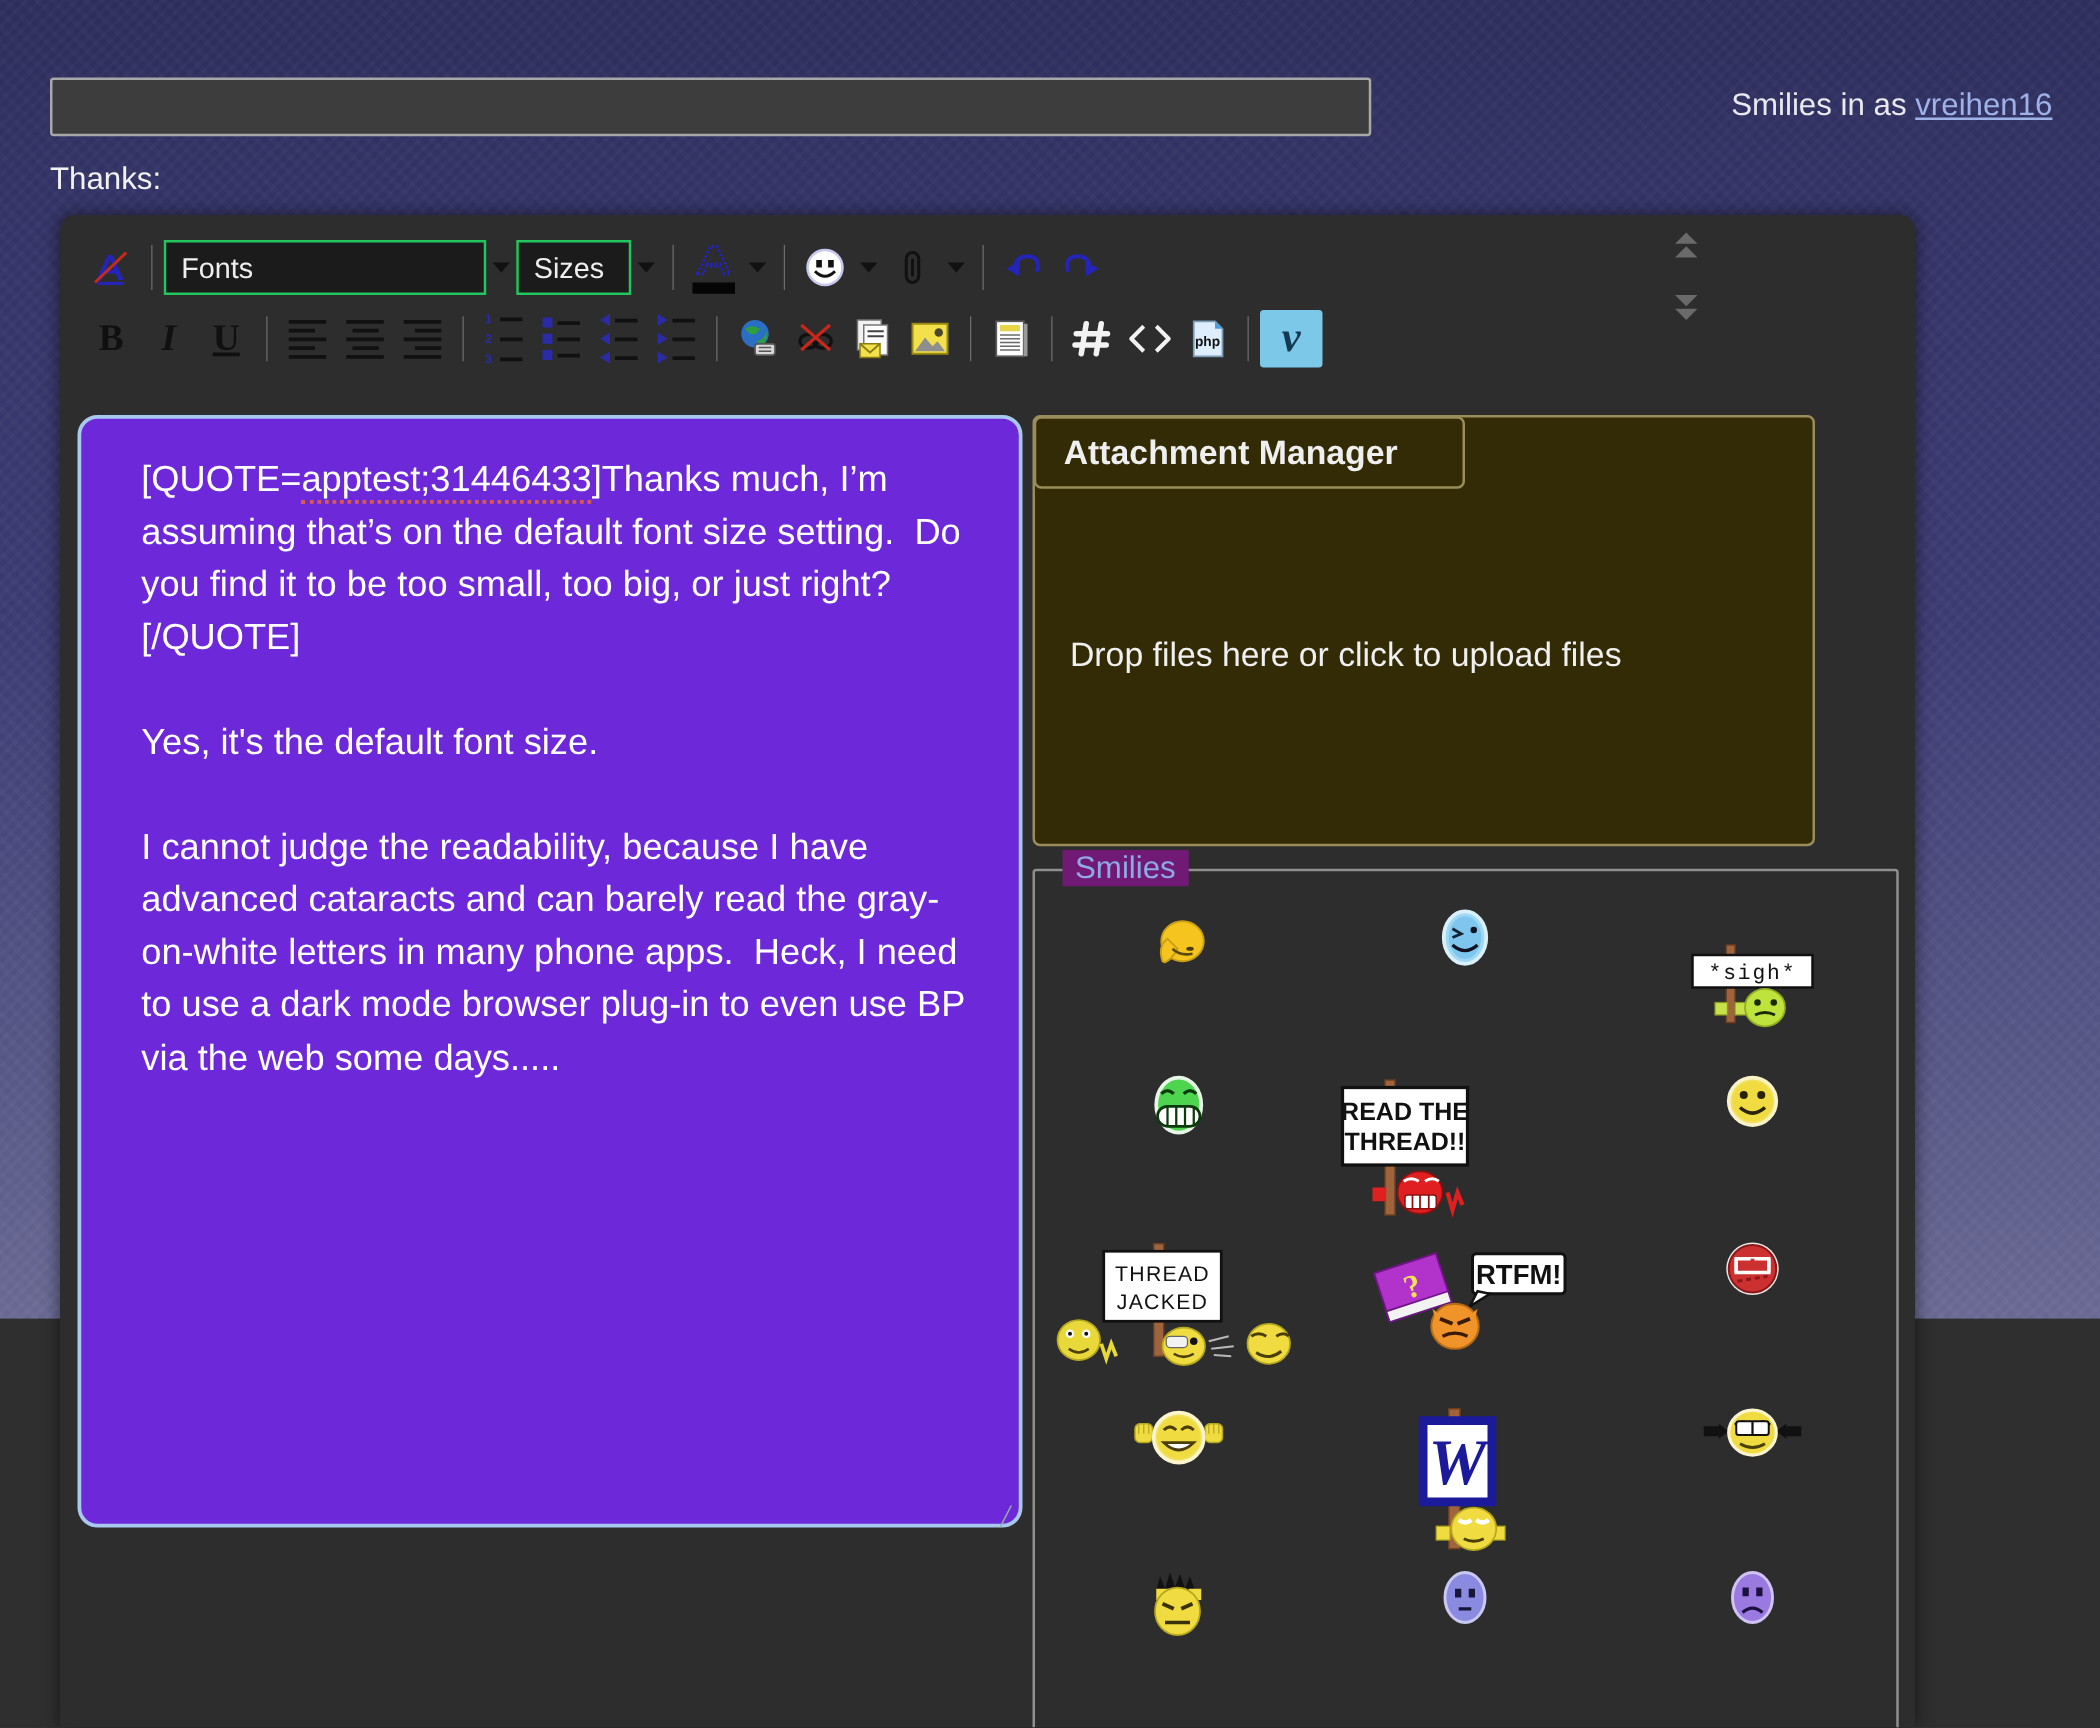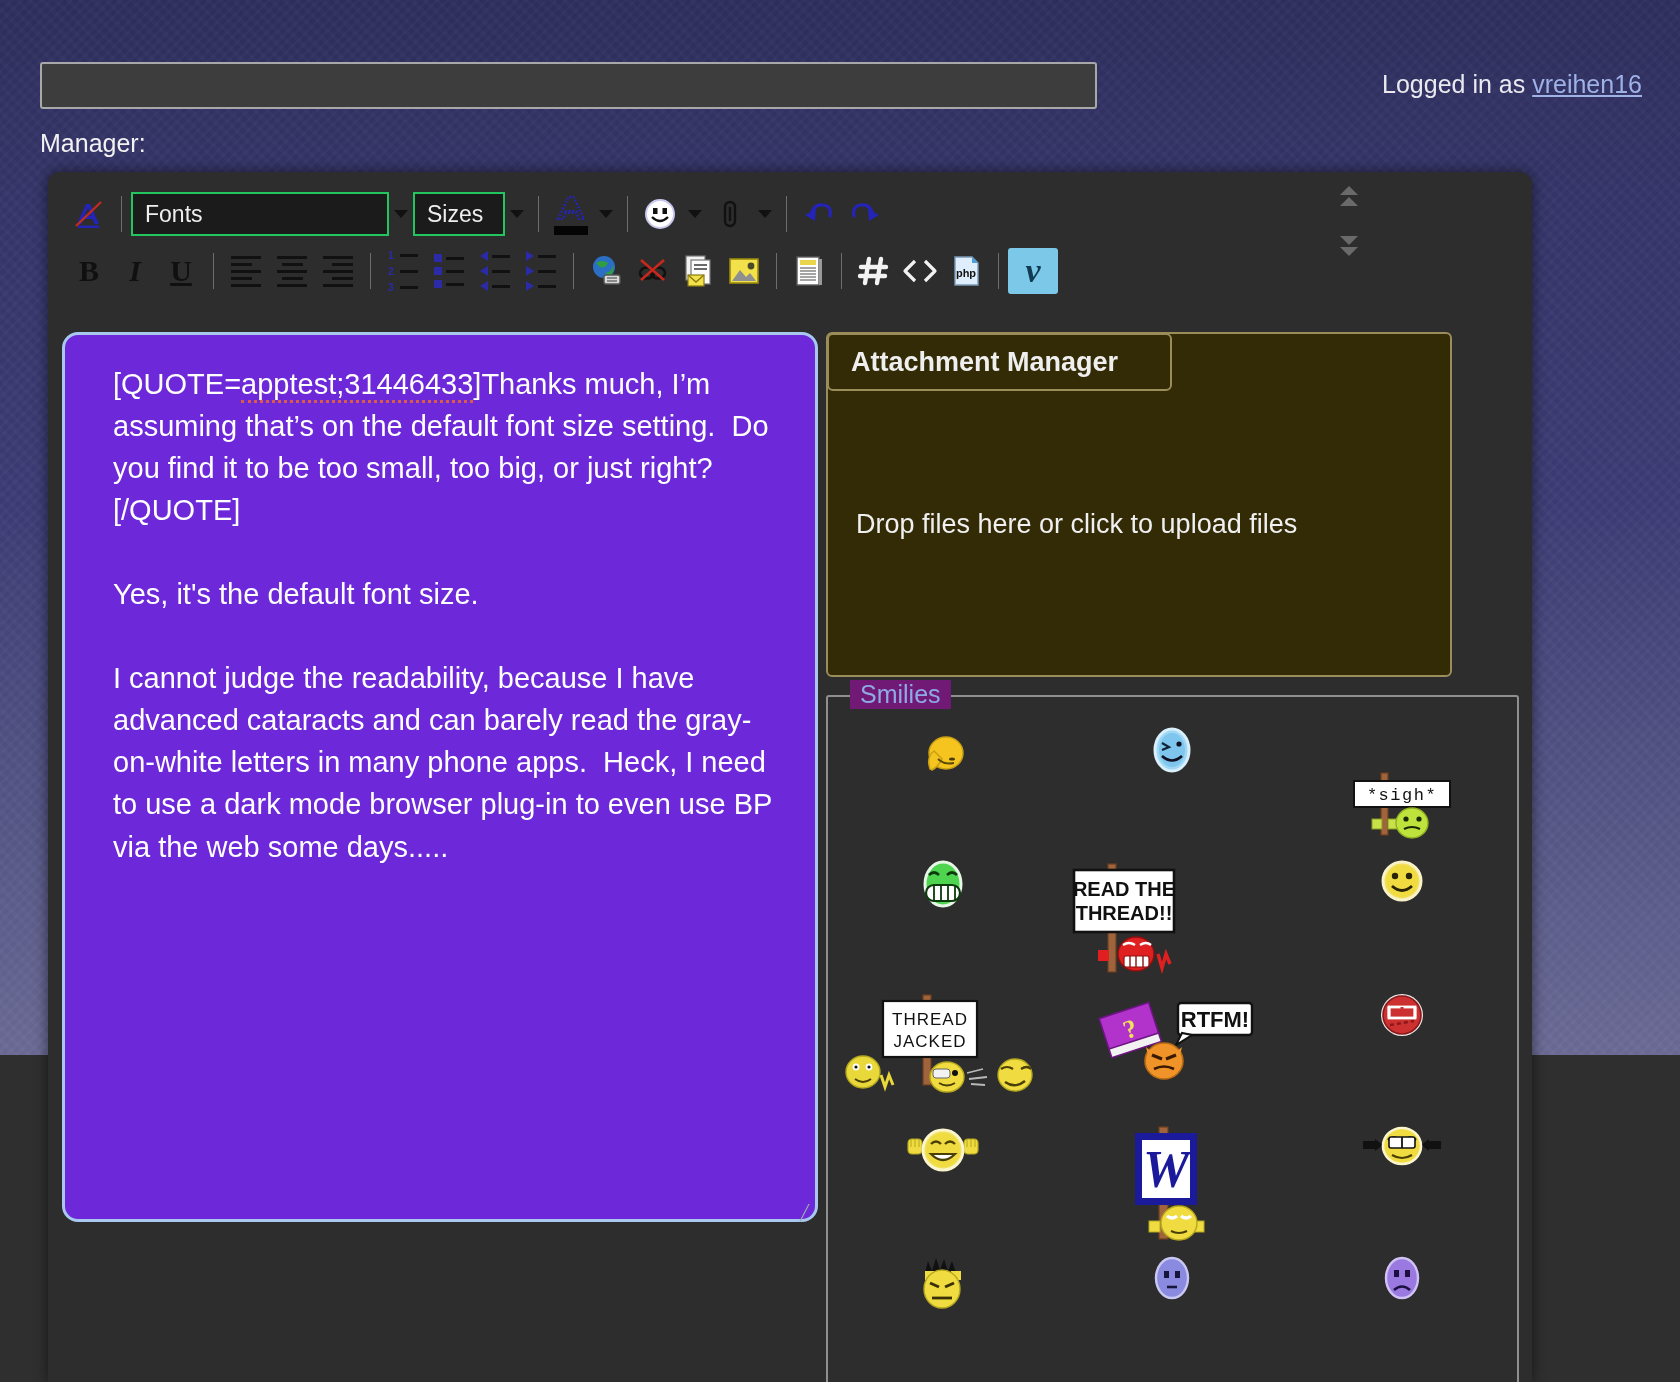--- a/index.html
+++ b/index.html
@@ -191,25 +191,25 @@
 </style>
 </head>
 <body>
 
 <div id="page-bg"></div>
 <div id="page-bg-bottom"></div>
 
 <div class="top-row">
   <div class="title-label">Title:</div>
   <div class="login-status">
-    <span>Logged in as </span><a class="login-link">vreihen16</a>
+    <span>Smilies in as </span><a class="login-link">vreihen16</a>
   </div>
 </div>
 <input class="title-input" type="text" value="" placeholder="" style="">
-<div class="message-label">Manager:</div>
+<div class="message-label">Thanks:</div>
 
 <div id="editor">
 
   <div class="tb-row tb-row1">
 
     <div class="tb-btn">
       <svg class="ico-img" viewBox="0 0 36 36">
         <path d="M6 28 L15 8 L19 8 L28 28 L23.5 28 L21.5 23 L12.5 23 L10.5 28 Z" fill="#2424b8"></path>
         <path d="M13.8 19.5 L17 11.5 L20.2 19.5 Z" fill="#2d2d2d"></path>
         <rect x="7" y="29.5" width="21" height="2.5" fill="#2424b8"></rect>
@@ -522,21 +522,21 @@
       </div>
       <div class="sm-cell">
         <svg width="46" height="50" viewBox="0 0 46 50">
           <ellipse cx="23" cy="25" rx="17" ry="21" fill="#9fd8f5" stroke="#d9f0fb" stroke-width="3"></ellipse>
           <ellipse cx="23" cy="25" rx="13" ry="17" fill="#7ec6ee"></ellipse>
           <path d="M13 18 L20 22 L13 25" fill="none" stroke="#123" stroke-width="2.2"></path>
           <circle cx="30" cy="19" r="2.6" fill="#112"></circle>
           <path d="M13 31 Q23 40 33 31" fill="none" stroke="#112" stroke-width="2.6"></path>
         </svg>
       </div>
-      <div class="sm-cell" style="align-items:flex-end;padding-top:8px;">
+      <div class="sm-cell" style="align-items:center;padding-top:8px;">
         <svg width="120" height="90" viewBox="0 0 120 90">
           <rect x="39" y="6" width="7" height="62" fill="#a0643c" stroke="#6b3f20" stroke-width="1.2"></rect>
           <rect x="12" y="14" width="96" height="26" fill="#ffffff" stroke="#111" stroke-width="2"></rect>
           <text x="60" y="33" font-size="17" text-anchor="middle" fill="#111" font-family="Liberation Mono, monospace" letter-spacing="1.5">*sigh*</text>
           <rect x="30" y="52" width="10" height="10" fill="#c8e04a" stroke="#8a9a20" stroke-width="1"></rect>
           <rect x="46" y="52" width="10" height="10" fill="#c8e04a" stroke="#8a9a20" stroke-width="1"></rect>
           <ellipse cx="70" cy="56" rx="16" ry="15" fill="#bde33c" stroke="#8fae22" stroke-width="1.4"></ellipse>
           <circle cx="64" cy="52" r="2.6" fill="#1a2a06"></circle>
           <circle cx="77" cy="52" r="2.6" fill="#1a2a06"></circle>
           <path d="M62 62 Q70 58 78 62" fill="none" stroke="#1a2a06" stroke-width="2.2"></path>

